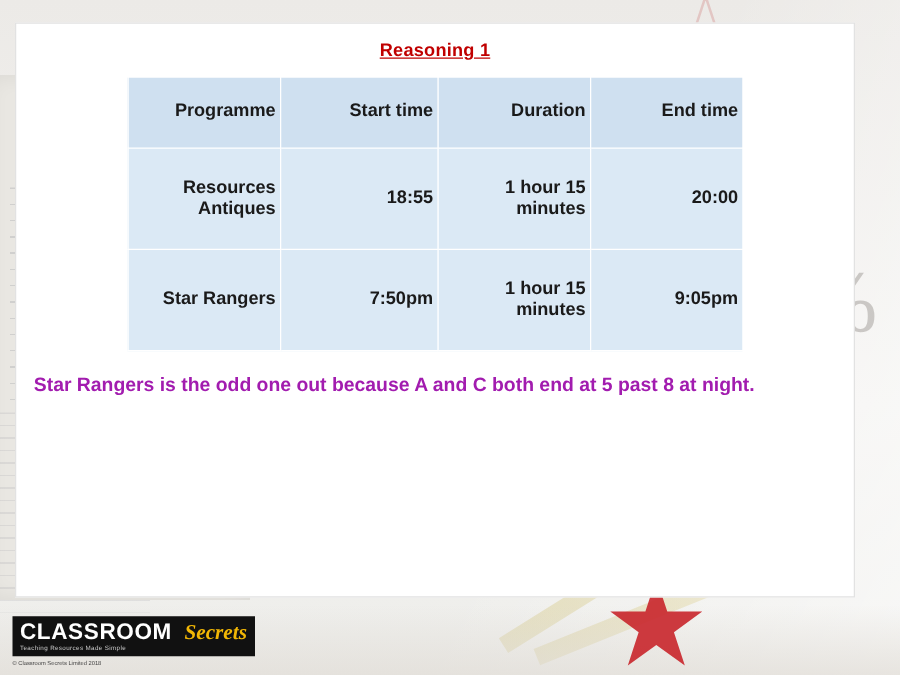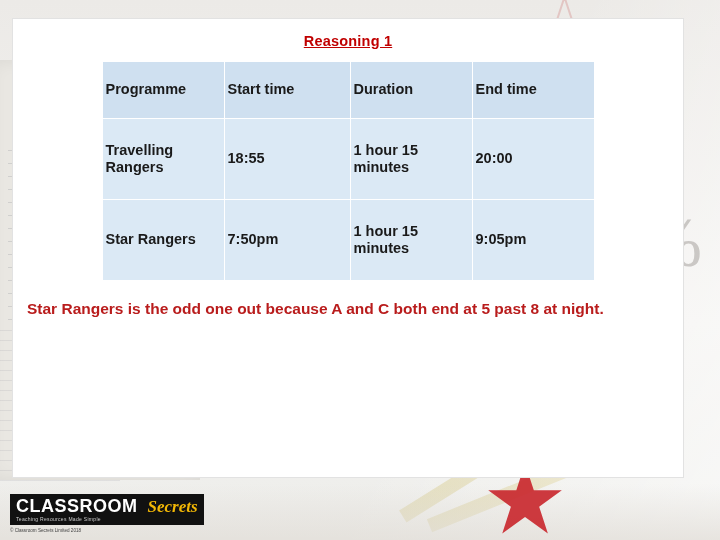--- a/index.html
+++ b/index.html
@@ -164,21 +164,21 @@
   
   table.data-table {
     border-collapse: collapse;
     margin: 12px auto 0 auto;
     width: 492px;
     table-layout: fixed;
   }
   table.data-table th,
   table.data-table td {
     border: 1px solid #ffffff;
-    text-align: left;
+    text-align: right;
     vertical-align: middle;
     font-weight: bold;
     font-size: 14.5px;
     color: #1a1a1a;
     padding: 4px 3px;
     line-height: 1.18;
   }
   table.data-table thead th {
     background: #cfe0f0;
     height: 48px;
@@ -194,21 +194,21 @@
   col.c-end { width: 122px; }
 
   td.answer-red, th.answer-red {
     color: #c00000;
   }
 
   .conclusion {
     margin: 18px 14px 0 14px;
     font-size: 15.5px;
     font-weight: bold;
-    color: #b91c1c;
+    color: #a21caf;
     line-height: 1.32;
   }
 
   
   #footer {
     position: absolute;
     left: 10px;
     bottom: 6px;
     width: 260px;
   }
@@ -281,21 +281,21 @@
       <thead>
         <tr>
           <th>Programme</th>
           <th>Start time</th>
           <th>Duration</th>
           <th>End time</th>
         </tr>
       </thead>
       <tbody>
         <tr>
-          <td>Travelling Rangers</td>
+          <td>Resources Antiques</td>
           <td>18:55</td>
           <td>1 hour 15 minutes</td>
           <td class="answer-red">20:00</td>
         </tr>
         <tr>
           <td>Star Rangers</td>
           <td>7:50pm</td>
           <td>1 hour 15 minutes</td>
           <td class="answer-red">9:05pm</td>
         </tr>

